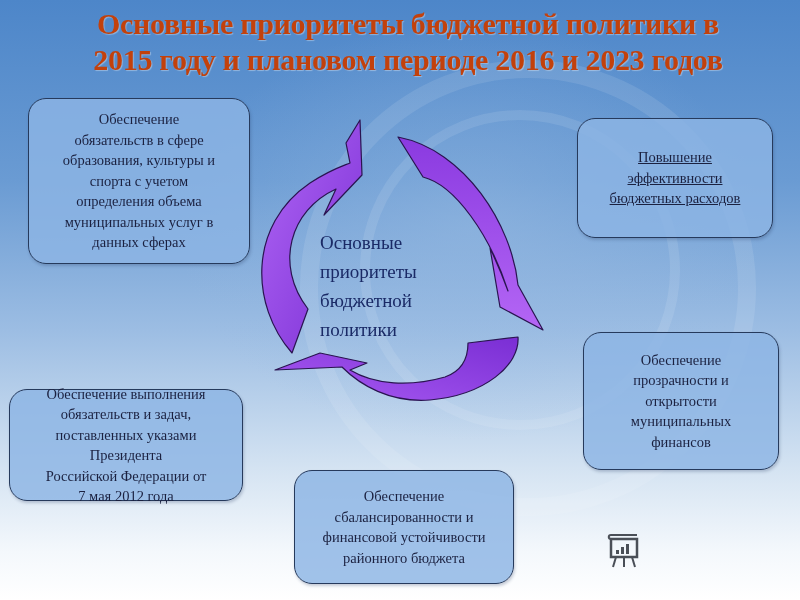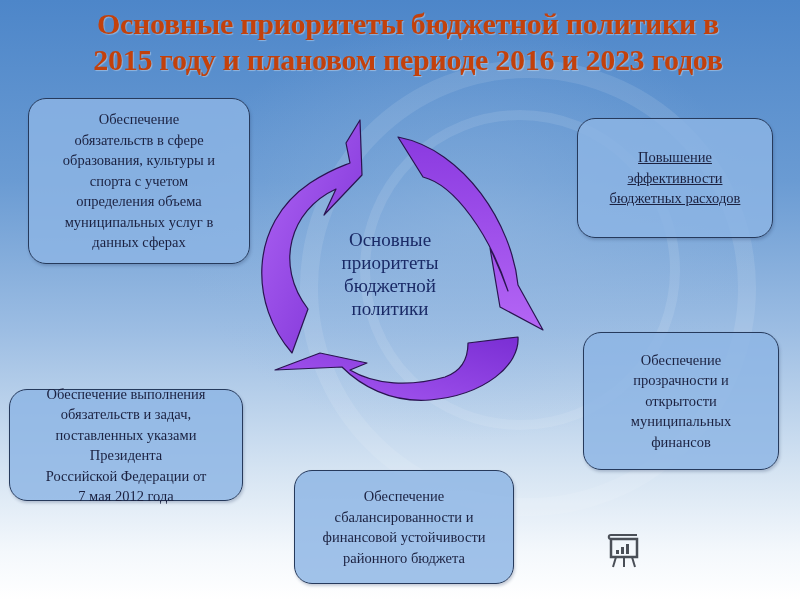--- a/index.html
+++ b/index.html
@@ -27,22 +27,22 @@
     border: 1.5px solid #263a5c; border-radius: 18px;
     display: flex; align-items: center; justify-content: center;
     text-align: center; color: #1b2140;
     font-size: 14.5px; line-height: 20.5px;
     padding: 16px 8px;
     box-shadow: 1px 2px 3px rgba(40,60,100,0.25);
   }
   .box span { white-space: pre-line; }
   .center-label {
     position: absolute; left: 320px; top: 228px; width: 140px;
-    text-align: center; color: #1a2a66;
-    font-size: 19px; line-height: 23px; white-space: pre-line;
+    text-align: left; color: #1a2a66;
+    font-size: 19px; line-height: 29px; white-space: pre-line;
   }
   svg.cycle { position: absolute; left: 250px; top: 115px; }
   .watermark {
     position: absolute; left: 607px; top: 533px;
     display: flex; align-items: center; gap: 4px;
     font-family: "DejaVu Sans", sans-serif; font-size: 26px;
     color: #4a4f57; letter-spacing: -0.5px;
   }
 </style>
 </head>

